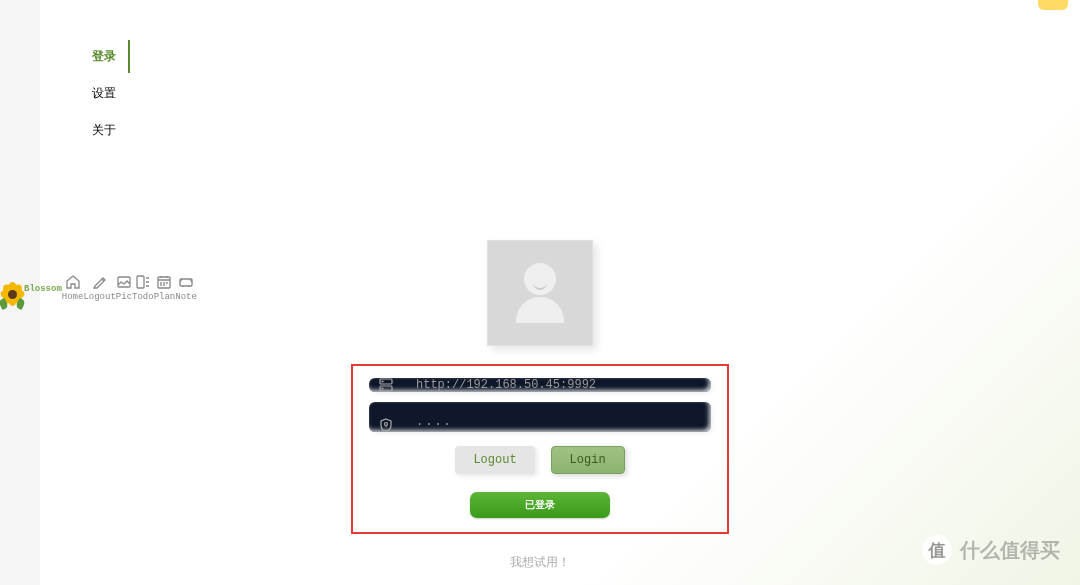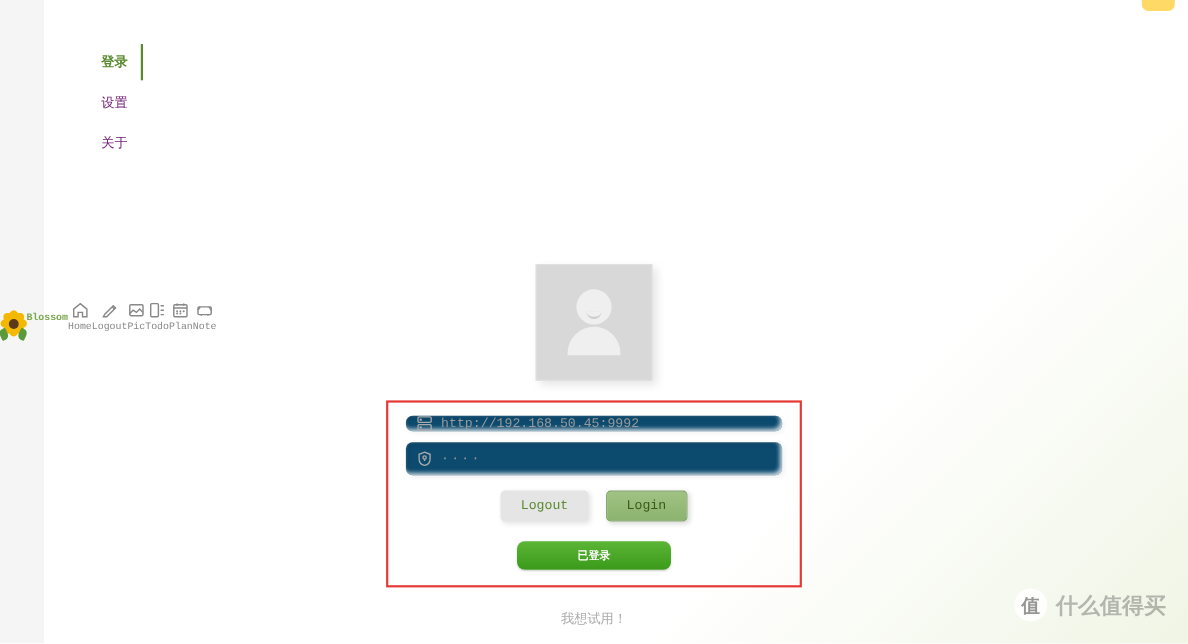--- a/index.html
+++ b/index.html
@@ -108,21 +108,21 @@
     .menu-panel {
       position: absolute;
       left: 80px;
       top: 40px;
       display: flex;
       flex-direction: column;
     }
     
     .menu-item {
       font-size: 12px;
-      color: #701a75;
+      color: #000000;
       padding: 8px 12px;
       cursor: pointer;
       margin-bottom: 4px;
     }
     
     .menu-item.active {
       color: #5a8a2f;
       font-weight: bold;
       border-right: 2px solid #5a8a2f;
     }
@@ -193,28 +193,28 @@
     }
     
     .input-row {
       display: flex;
       gap: 12px;
     }
     
     .input-field {
       flex: 1;
       height: 30px;
-      background: #0c4a6e;
+      background: #0f172a;
       border: none;
       border-radius: 6px;
       box-shadow: inset 2px 2px 4px rgba(0,0,0,0.08), inset -2px -2px 4px rgba(255,255,255,0.8), 2px 2px 4px rgba(0,0,0,0.05);
       display: flex;
-      align-items: center;
+      align-items: flex-end;
       padding: 0 10px;
-      gap: 8px;
+      gap: 23px;
     }
     
     .input-icon {
       width: 14px;
       height: 14px;
       flex-shrink: 0;
       display: flex;
       align-items: center;
       justify-content: center;
     }

